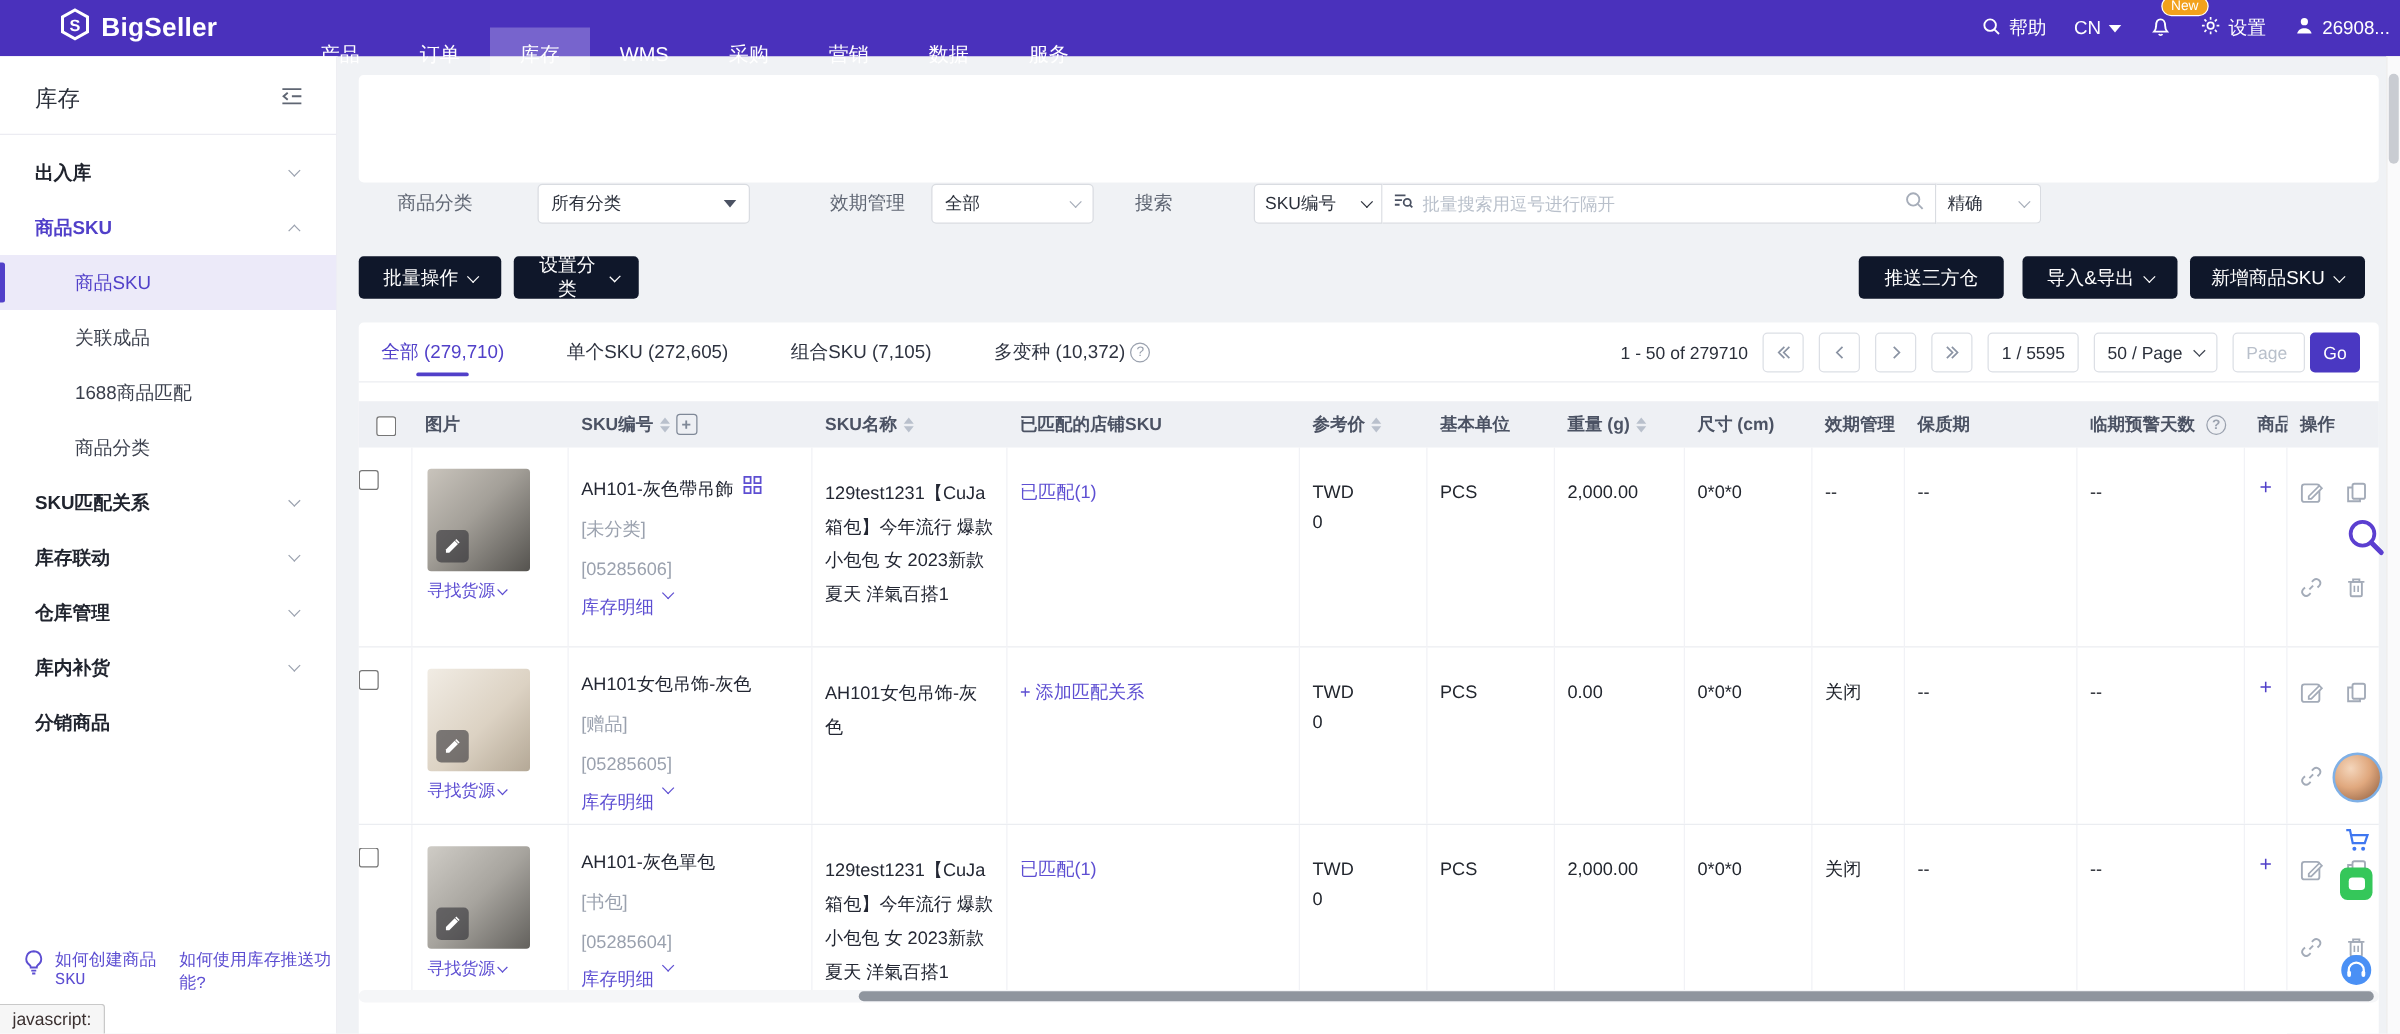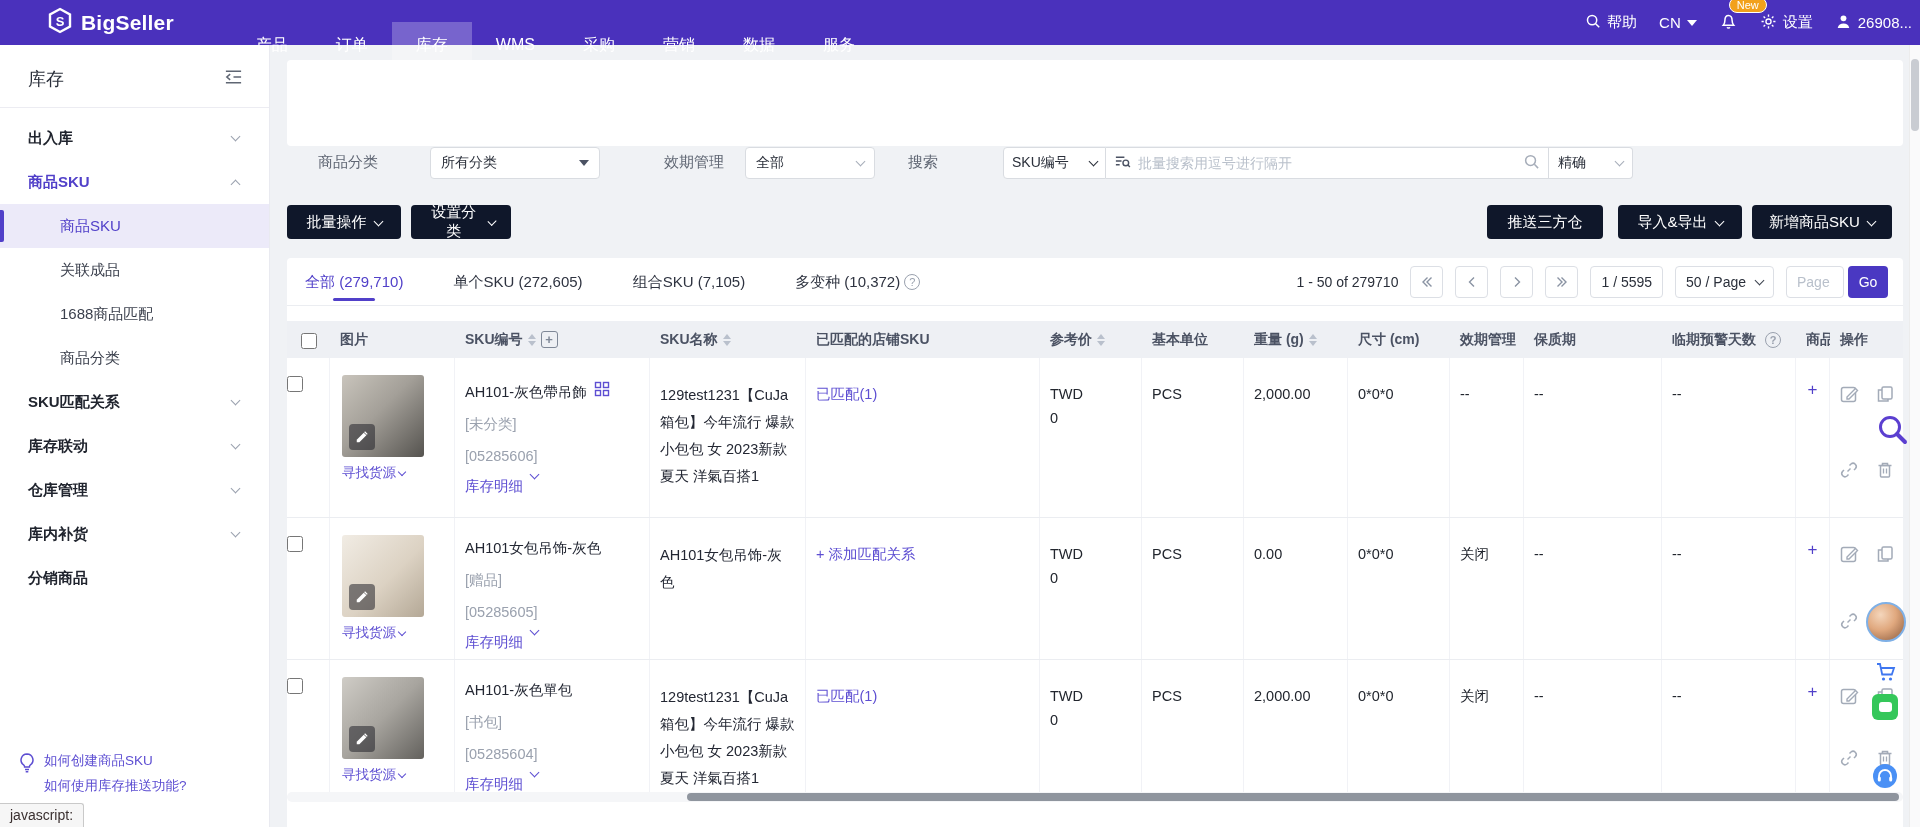--- a/index.html
+++ b/index.html
@@ -27,21 +27,21 @@
   .sb-title{font-size:18px;color:#2a2f3a;}
   .sb-divider{height:1px;background:#ececf2;}
   .sb-menu{padding-top:8px;font-size:15px;}
   .sb-item{display:flex;align-items:center;justify-content:space-between;padding:0 30px 0 28px;height:44px;font-weight:bold;color:#20242e;cursor:pointer;}
   .sb-item .chev{color:#9aa1ae;}
   .sb-item.open{color:#5140c9;}
   .sb-sub{display:flex;align-items:center;height:44px;padding-left:60px;color:#3a3f4c;cursor:pointer;position:relative;}
   .sb-sub.active{background:#eceaf9;color:#5140c9;}
   .sb-sub.active::before{content:"";position:absolute;left:0;top:6px;bottom:6px;width:4px;background:#5140c9;border-radius:0 2px 2px 0;}
   .sb-help{position:absolute;left:18px;bottom:32px;display:flex;gap:8px;}
-  .sb-help-links{display:flex;flex-direction:column;gap:7px;font-size:13.5px;color:#5d4ed2;}
+  .sb-help-links{display:flex;flex-direction:row;gap:7px;font-size:13.5px;color:#5d4ed2;font-family:Liberation Mono, monospace;}
   .sb-help-links div{cursor:pointer;}
 
   
   .status-chip{position:absolute;left:0;top:803px;height:24px;padding:3px 10px;background:#f6f6f6;border:1px solid #c9c9c9;border-left:none;border-bottom:none;font-size:14px;color:#3a3030;border-radius:0 3px 0 0;}
 
   
   .filter-card{position:absolute;left:287px;top:60px;width:1616px;height:86px;background:#fff;border-radius:4px;}
   .flabel{position:absolute;top:6px;font-size:15px;color:#5f6673;white-space:nowrap;}
   .fbox{position:absolute;height:32px;border:1px solid #d9dce1;border-radius:4px;background:#fff;display:flex;align-items:center;justify-content:space-between;padding:0 10px;font-size:14px;color:#2a2f3a;cursor:pointer;}
   .fbox .chev{color:#a6adb9;}

